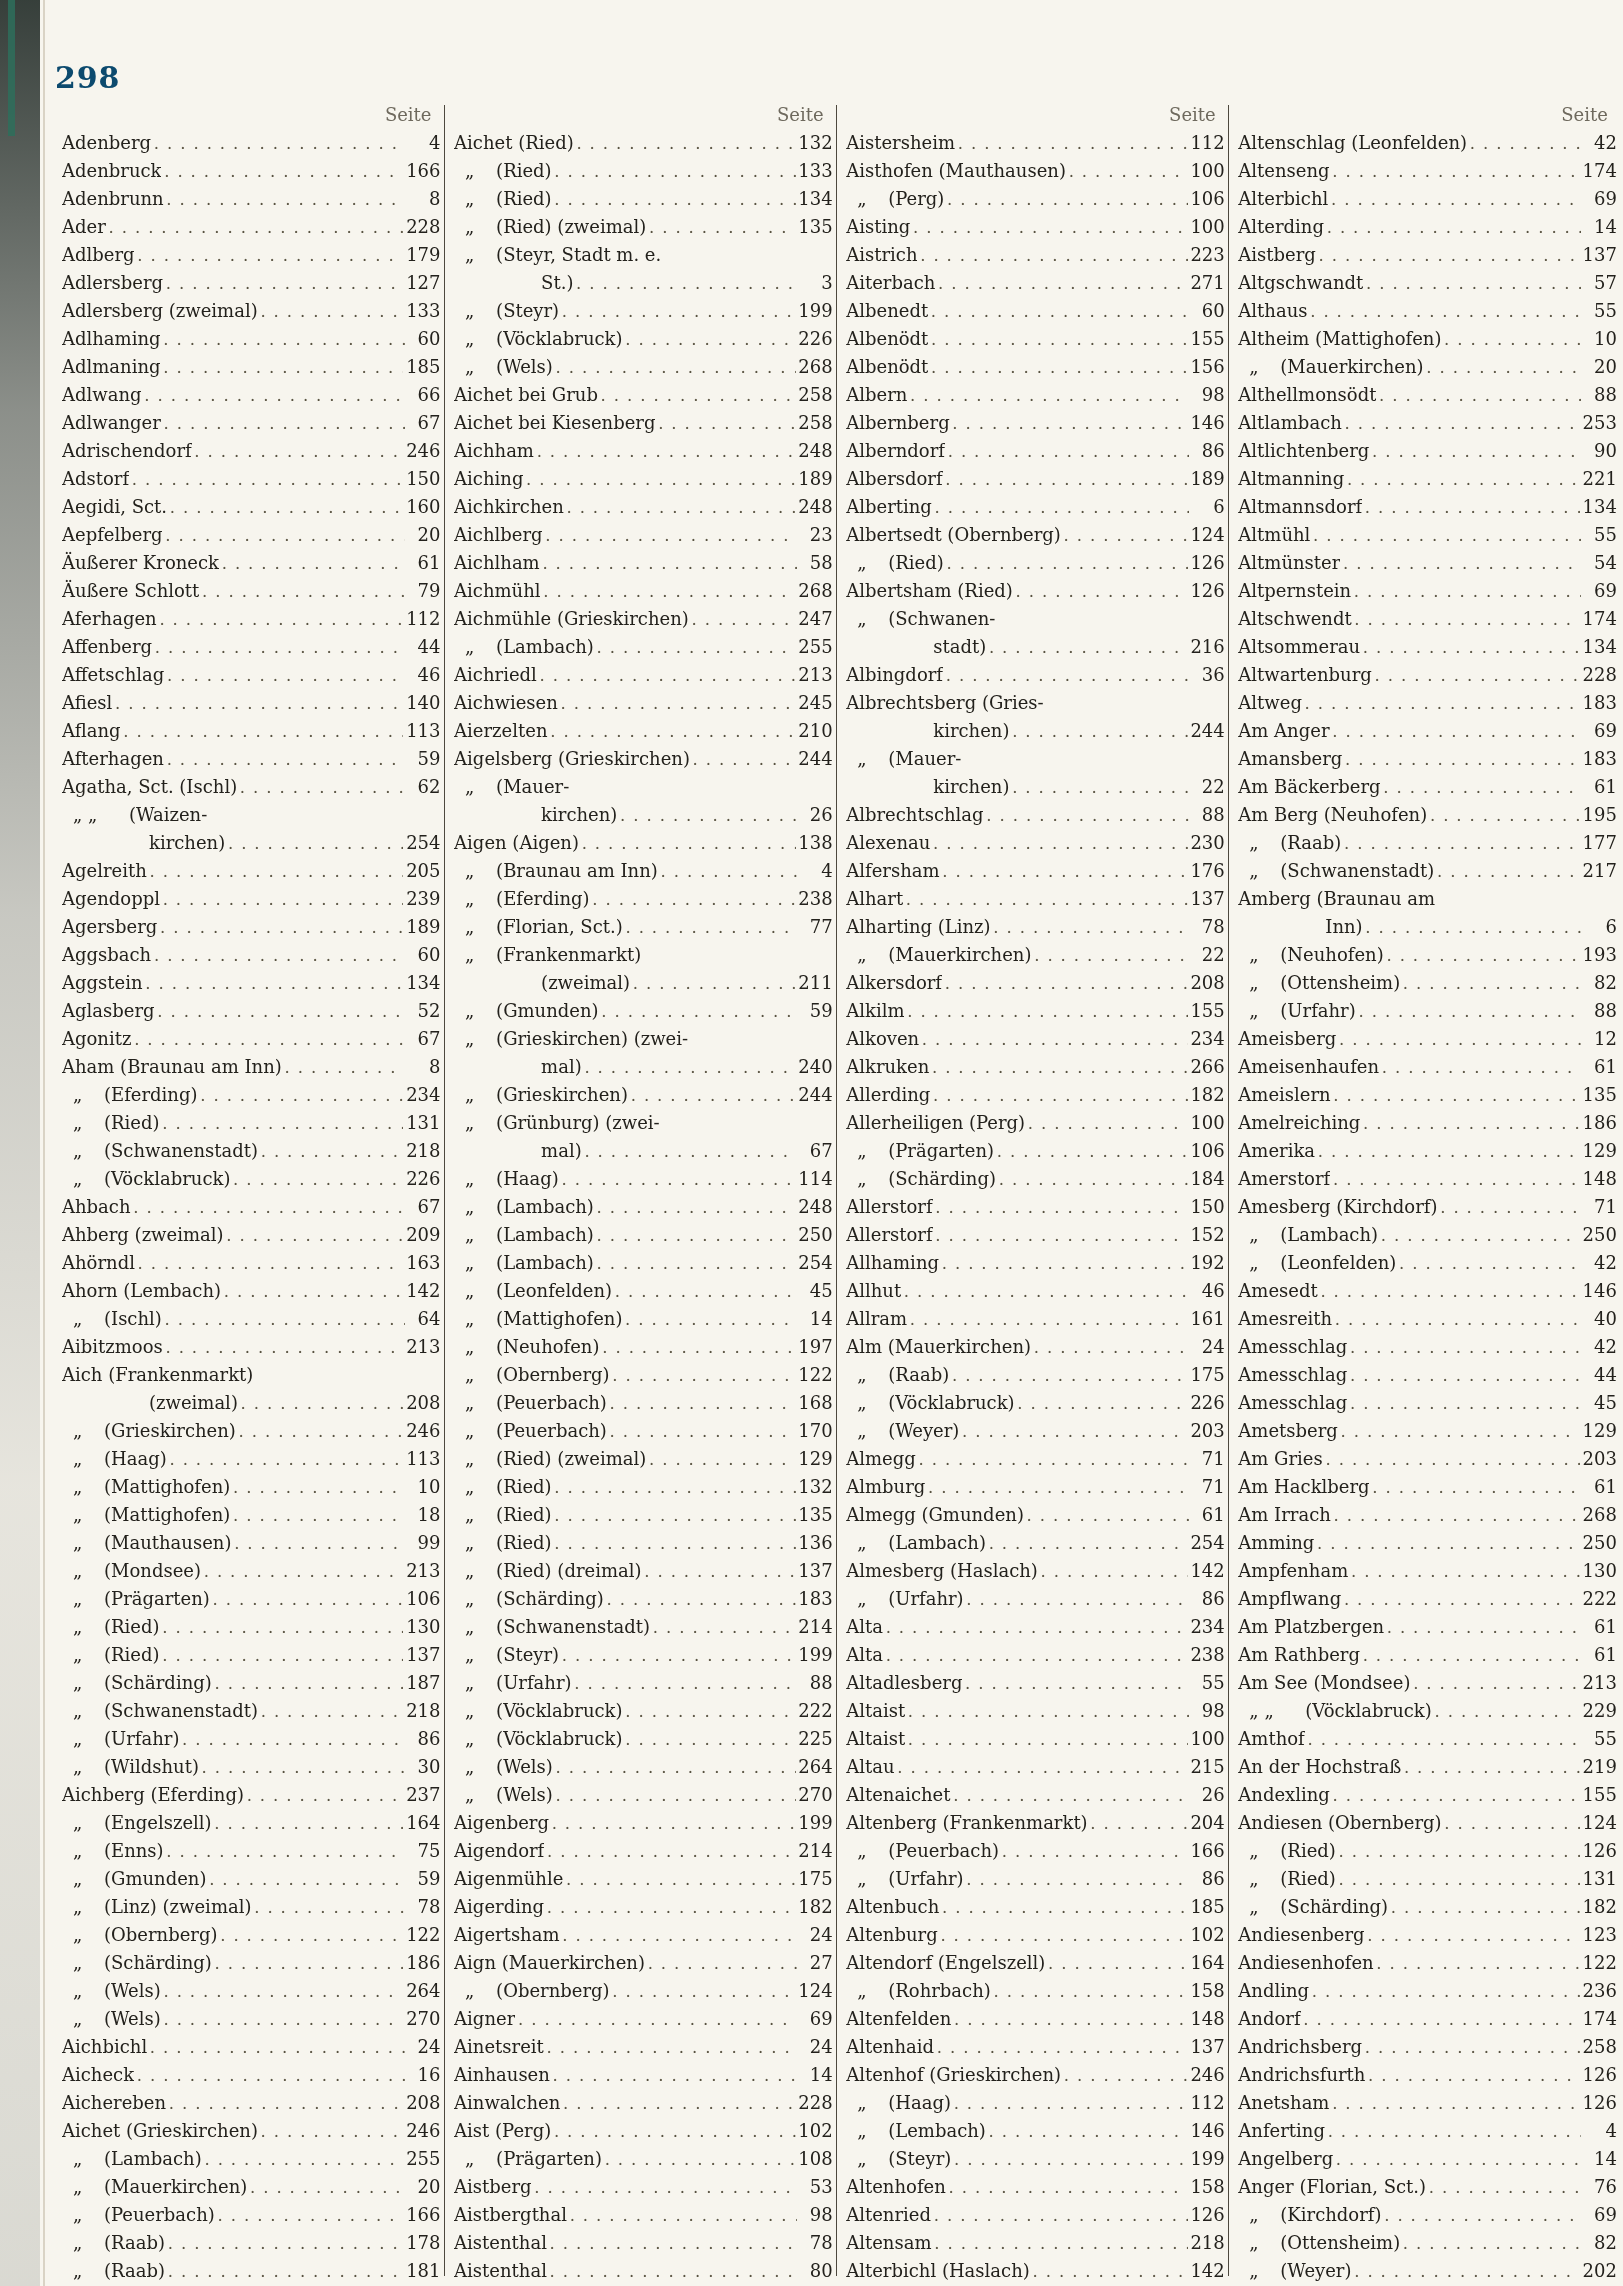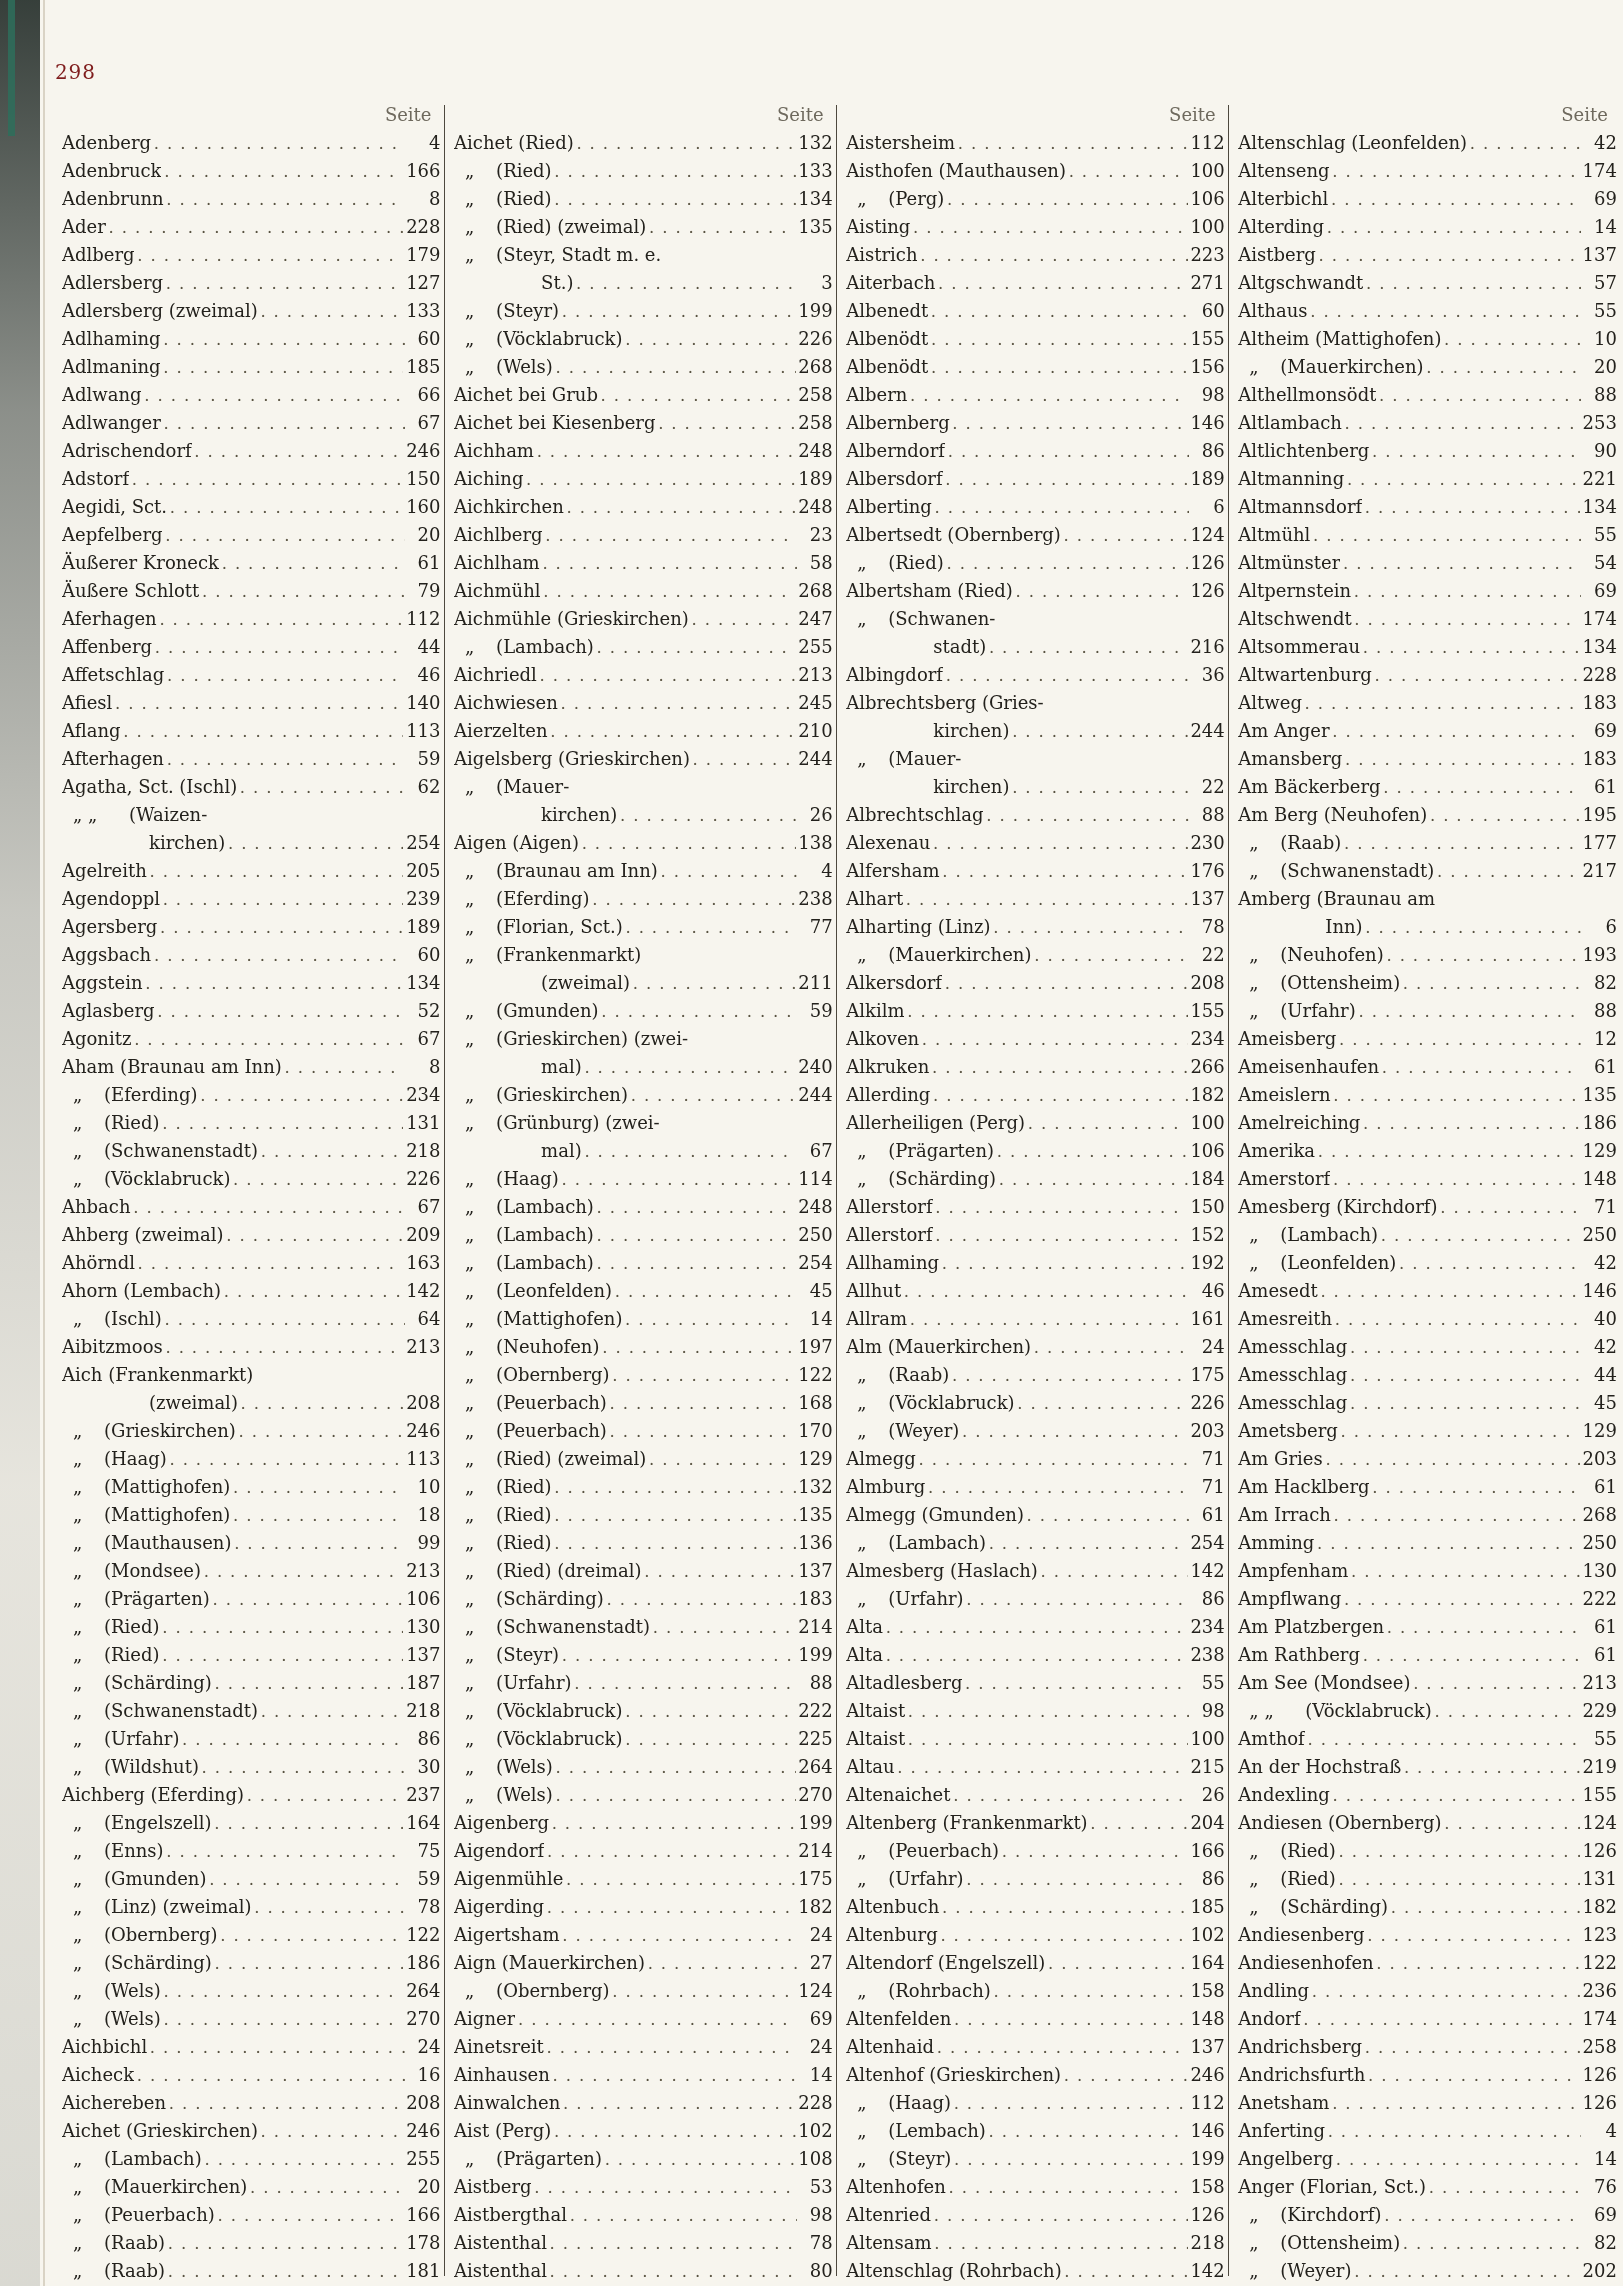--- a/index.html
+++ b/index.html
@@ -25,21 +25,21 @@
   .binding-green{
     position:absolute;left:8.2px;top:0;width:7.3px;height:136px;
     background:#2e6f5c;opacity:.85;
   }
   .paper-crease{
     position:absolute;left:43px;top:0;bottom:0;width:1.8px;
     background:rgba(160,150,120,0.35);
   }
   .page-num{
     position:absolute;left:55px;top:60px;
-    font-size:20px;letter-spacing:0.9px;color:#7f1d1d;
+    font-size:30px;letter-spacing:0.9px;color:#0c4a6e;font-weight:bold;
   }
   .content{
     position:absolute;left:53px;top:105px;right:3.6px;bottom:11px;
     display:flex;
   }
   .col{
     flex:1 1 0;min-width:0;
     padding:0 3.6px 0 9px;
   }
   .col + .col{border-left:1.4px solid #4d483e;}
@@ -1210,21 +1210,21 @@
         <span class="t">Altenried</span>
         <span class="lead"></span>
         <span class="pg">126</span>
       </div>
       <div class="entry">
         <span class="t">Altensam</span>
         <span class="lead"></span>
         <span class="pg">218</span>
       </div>
       <div class="entry">
-        <span class="t">Altenschlag (Rohrbach)</span>
+        <span class="t">Alterbichl (Haslach)</span>
         <span class="lead"></span>
         <span class="pg">142</span>
       </div>
     </div>
     <div class="col">
       <div class="col-header">Seite</div>
       <div class="entry">
         <span class="t">Altenschlag (Leonfelden)</span>
         <span class="lead"></span>
         <span class="pg">42</span>

